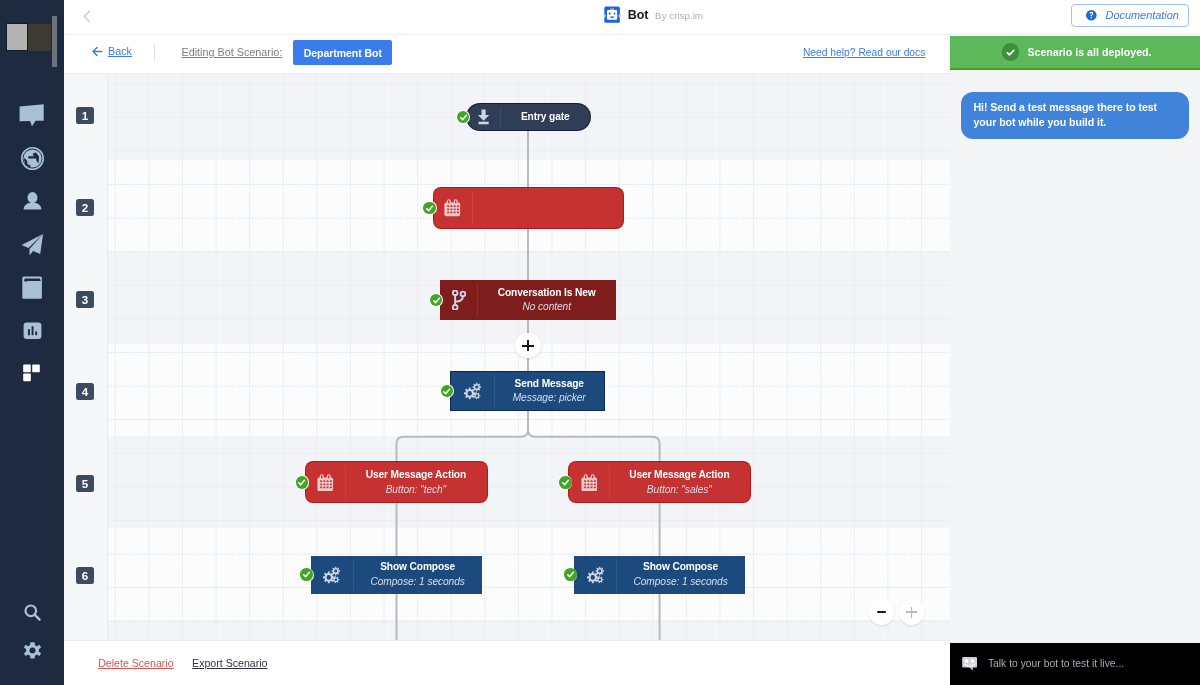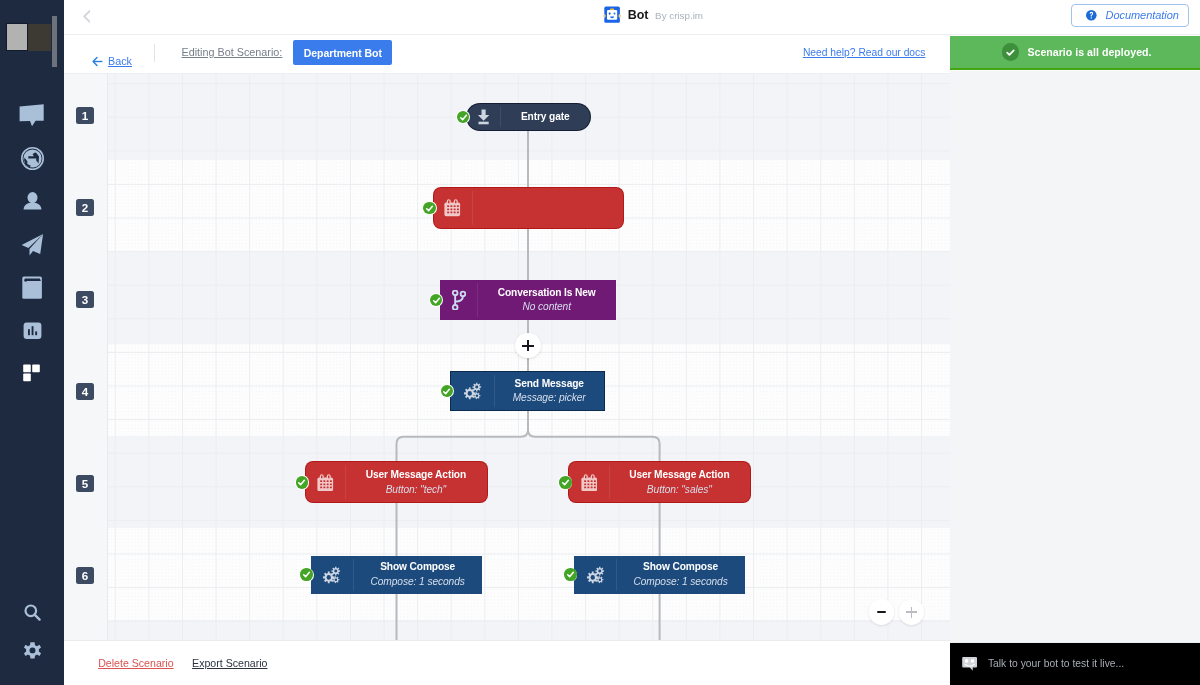--- a/index.html
+++ b/index.html
@@ -236,21 +236,21 @@
         <path d="M4.7 5.0 Q4.7 2.4 7.1 2.4 Q9.5 2.4 9.5 4.7 Q9.5 6.3 7.7 7.2 L7.7 8.6 L6.3 8.6 L6.3 6.5 Q8.0 5.9 8.0 4.8 Q8.0 3.8 7.05 3.8 Q6.1 3.8 6.1 5.0 Z" fill="#fff"></path>
         <rect x="6.25" y="9.6" width="1.5" height="1.6" rx="0.3" fill="#fff"></rect>
       </svg>
       <span class="lbl">Documentation</span>
     </div>
   </div>
 
   <div class="subbar">
     <div class="subbar-inner"></div>
   </div>
-  <div class="back-link" style="position:absolute;left:92px;top:45px;gap:5px;margin-top:10px;">
+  <div class="back-link" style="position:absolute;left:92px;top:45px;gap:5px;">
     <svg width="11" height="11" viewBox="0 0 11 11">
       <line x1="1.4" y1="5.5" x2="10.4" y2="5.5" stroke="#2b7de0" stroke-width="1.4"></line>
       <polyline points="5,1.4 1.1,5.5 5,9.6" fill="none" stroke="#2b7de0" stroke-width="1.4" stroke-linecap="round" stroke-linejoin="round"></polyline>
     </svg>
     <span class="lbl">Back</span>
   </div>
   <div class="vsep" style="position:absolute;left:153.5px;top:44px;height:18px;"></div>
   <div class="editing" style="position:absolute;left:181.5px;top:46px;">Editing Bot Scenario:</div>
   <div class="scn-badge">Department Bot</div>
   <div class="help-link">Need help? Read our docs</div>
@@ -355,21 +355,21 @@
           </div>
           <div class="sep" style="left:38px"></div>
         </div>
         <div class="badge" style="left: 358.5px; top: 127.05px;">
           <i>
             <svg width="9" height="9" viewBox="0 0 10 10">
               <polyline points="1.9,5.3 4.0,7.4 8.2,2.6" fill="none" stroke="#fff" stroke-width="1.75" stroke-linecap="round" stroke-linejoin="round"></polyline>
             </svg>
           </i>
         </div>
-        <div class="node" style="left: 376.1px; top: 206.2px; width: 176.2px; height: 39.9px; background: #701a75; border-radius: 0px;">
+        <div class="node" style="left: 376.1px; top: 206.2px; width: 176.2px; height: 39.9px; background: #7f1d1d; border-radius: 0px;">
           <div class="ic" style="width:37px">
             <svg width="14.2" height="20.3" viewBox="0 0 14.2 20.3">
               <g stroke="#ccd9ef" fill="none" stroke-width="1.9">
                 <path d="M3.15 4.5 L3.15 15.8"></path>
                 <path d="M11.0 6.0 Q11.0 11.6 3.2 11.6"></path>
               </g>
               <circle cx="3.15" cy="2.9" r="2.35" fill="none" stroke="#ccd9ef" stroke-width="1.85"></circle>
               <circle cx="3.15" cy="17.4" r="2.35" fill="none" stroke="#ccd9ef" stroke-width="1.85"></circle>
               <circle cx="11.0" cy="3.9" r="2.35" fill="none" stroke="#ccd9ef" stroke-width="1.85"></circle>
             </svg>
@@ -542,20 +542,21 @@
       <span class="plusg"></span>
 
     </div>
   </div>
 
   <div class="footer"></div>
   <div class="foot-link" style="left:98.2px;color:#d9534f;">Delete Scenario</div>
   <div class="foot-link" style="left:192.1px;color:#2c3240;">Export Scenario</div>
 
   <div class="panel">
+    <div class="bubble">Hi! Send a test message there to test your bot while you build it.</div>
     <div class="composer">
       <svg width="17.4" height="15.4" viewBox="0 0 18 16">
         <path fill="#cfd2d6" d="M1.2 2.2 Q1.2 1.1 2.3 1.1 L15.5 1.1 Q16.6 1.1 16.6 2.2 L16.6 10.9 Q16.6 12 15.5 12 L12.2 12 L12.2 15.4 L9.1 12 L2.3 12 Q1.2 12 1.2 10.9 Z"></path>
         <ellipse cx="5.8" cy="5.1" rx="1.9" ry="1.95" fill="#fff"></ellipse>
         <ellipse cx="11.9" cy="5.1" rx="1.9" ry="1.95" fill="#fff"></ellipse>
         <path d="M3.6 7.9 Q8.9 12.4 14.2 7.9 L14.2 9.1 Q8.9 13.5 3.6 9.1 Z" fill="#fff"></path>
       </svg>
       <span class="ph">Talk to your bot to test it live...</span>
     </div>
   </div>

